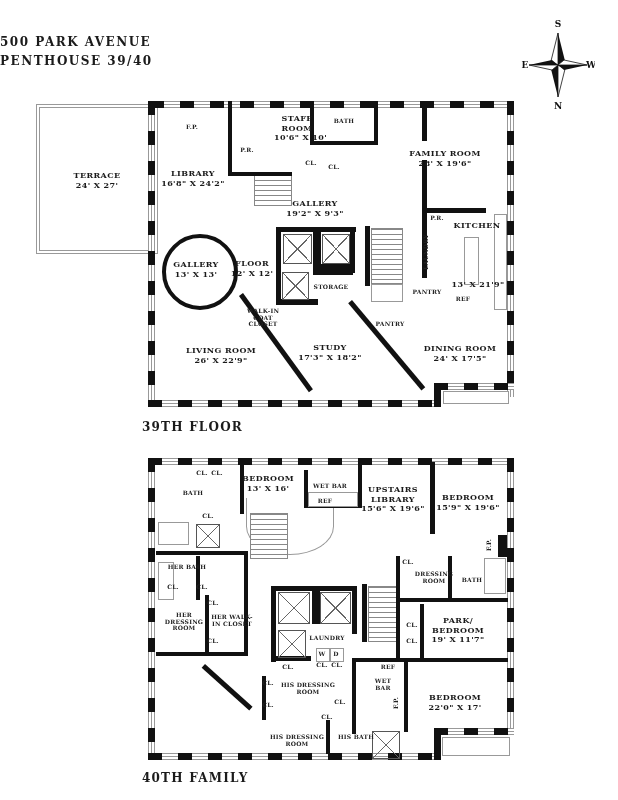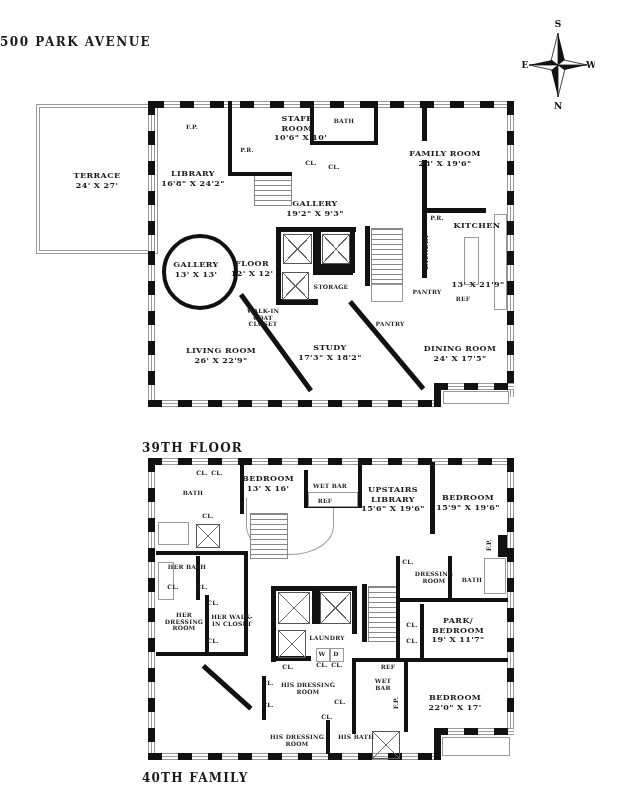--- a/index.html
+++ b/index.html
@@ -35,20 +35,21 @@
   .compass{position:absolute;left:521px;top:13px;}
   .compass text{font-family:"DejaVu Serif",serif;font-size:9px;font-weight:bold;fill:#111;}
 </style>
 </head>
 <body>
 
 <div class="page">
 
   <div class="title">
     <span style="display:block">500 PARK AVENUE</span>
+    <span style="display:block">PENTHOUSE 39/40</span>
   </div>
 
   <svg class="compass" width="74" height="100" viewBox="0 0 74 100">
     <line x1="8" y1="52" x2="66" y2="52" stroke="#444" stroke-width="0.6"></line>
     <line x1="37" y1="20" x2="37" y2="84" stroke="#444" stroke-width="0.6"></line>
     <polygon points="37,20 44,48 37,52" fill="#111"></polygon>
     <polygon points="37,20 30,48 37,52" fill="#fff" stroke="#111" stroke-width="0.8"></polygon>
     <polygon points="37,84 30,56 37,52" fill="#111"></polygon>
     <polygon points="37,84 44,56 37,52" fill="#fff" stroke="#111" stroke-width="0.8"></polygon>
     <polygon points="8,52 31,47 37,52" fill="#111"></polygon>
@@ -152,21 +153,21 @@
   <div class="an" style="left:311px;top:163px">CL.</div>
   <div class="an" style="left:334px;top:167px">CL.</div>
   <div class="an" style="left:331px;top:287px">STORAGE</div>
   <div class="an" style="left:427px;top:292px">PANTRY</div>
   <div class="an" style="left:390px;top:324px">PANTRY</div>
   <div class="an" style="left:263px;top:318px;width:48px">WALK-IN COAT CLOSET</div>
   <div class="an" style="left:437px;top:218px">P.R.</div>
   <div class="an rot" style="left:426px;top:252px">LAUNDRY</div>
   <div class="an" style="left:463px;top:299px">REF</div>
 
-  <div class="floor-tag" style="left:142px;top:441px">39TH FLOOR</div>
+  <div class="floor-tag" style="left:142px;top:420px">39TH FLOOR</div>
 
   <div class="wh" style="left:148px;top:458px;width:366px"></div>
   <div class="wv" style="left:148px;top:458px;height:302px"></div>
   <div class="wv" style="left:507px;top:458px;height:277px"></div>
   <div class="wh" style="left:148px;top:753px;width:293px"></div>
   <div class="wh" style="left:434px;top:728px;width:80px"></div>
   <div class="iw" style="left:434px;top:728px;width:7px;height:32px"></div>
   <div class="tn" style="left:442px;top:737px;width:66px;height:17px"></div>
 
   <div class="iw" style="left:271px;top:586px;width:86px;height:5px"></div>

